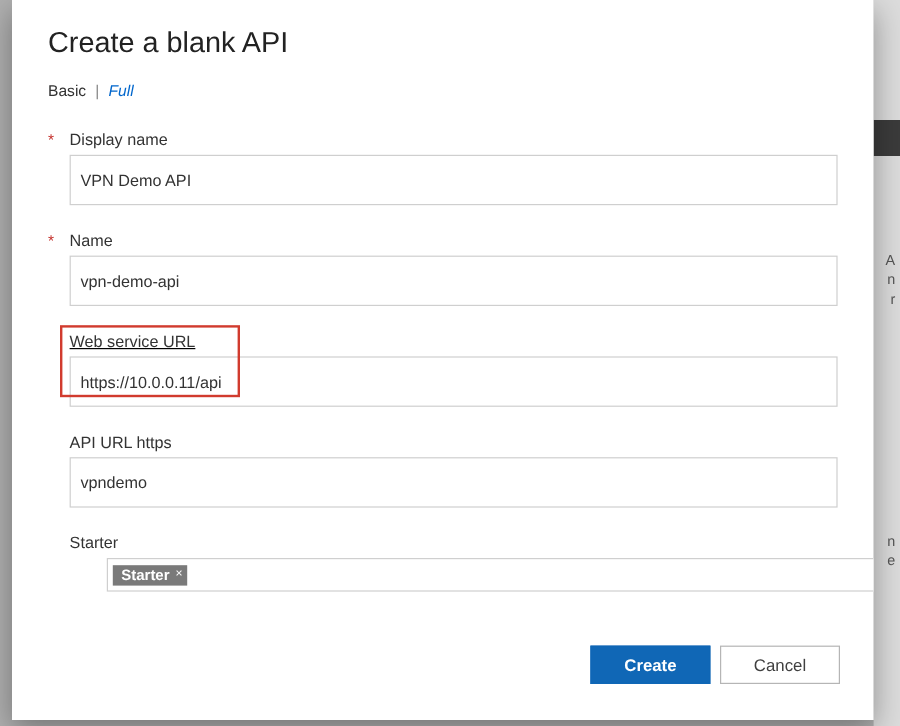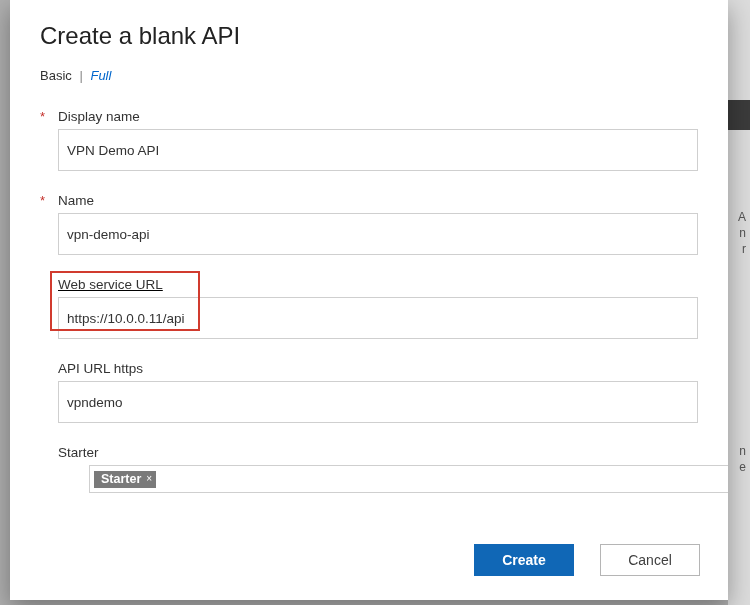--- a/index.html
+++ b/index.html
@@ -142,23 +142,22 @@
     font-size: 10px;
     cursor: pointer;
     font-weight: 400;
   }
 
   .dialog-footer {
     height: 62px;
     border-top: none;
     display: flex;
     justify-content: flex-end;
-    align-items: center;
     padding: 0 28px 18px 0;
-    gap: 26px;
+    gap: 8px;
   }
   .btn {
     height: 32px;
     min-width: 100px;
     font-size: 14px;
     font-family: inherit;
     border: 1px solid #b5b5b5;
     background: #fff;
     color: #404040;
     cursor: pointer;

